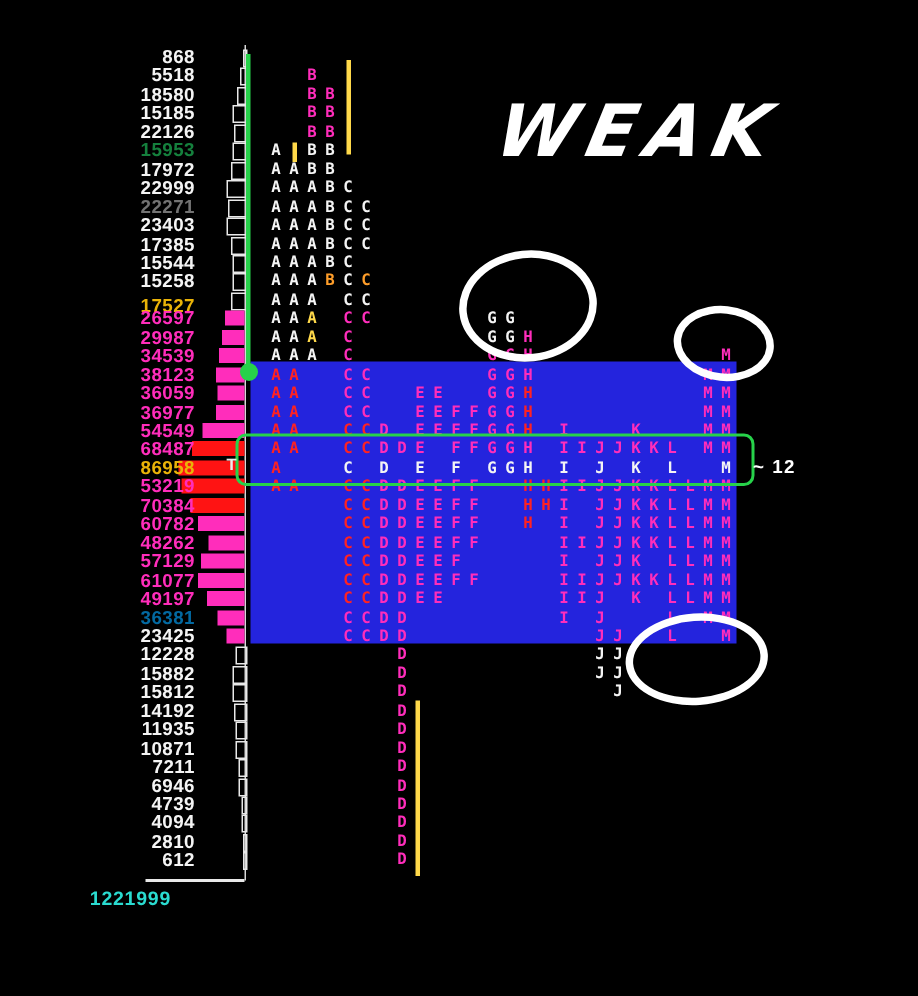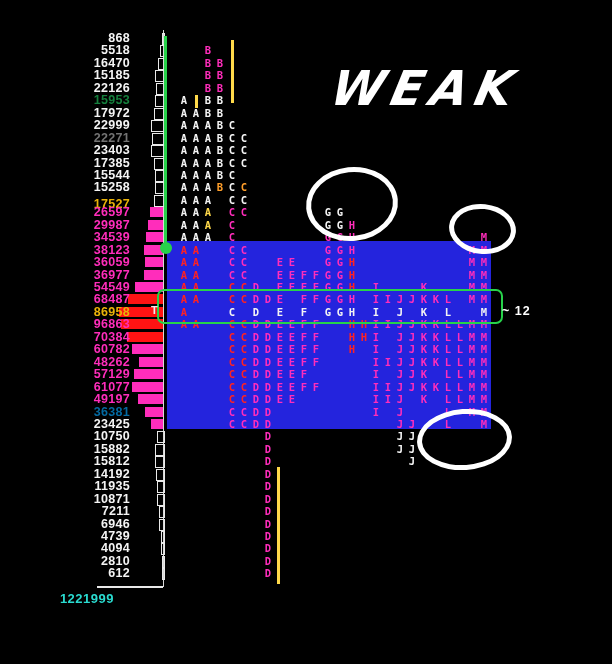--- a/index.html
+++ b/index.html
@@ -49,51 +49,51 @@
 
 <div class="stage">
   <div id="blue-zone"></div>
   <div id="axis-line"></div>
   <div id="green-line"></div>
   <div id="green-dot"></div>
 
   <div id="prices">
       <div class="price" style="top: 32px; color: rgb(244, 244, 244);">868</div>
       <div class="price" style="top: 44.45px; color: rgb(244, 244, 244);">5518</div>
-      <div class="price" style="top: 56.9px; color: rgb(244, 244, 244);">16470</div>
+      <div class="price" style="top: 56.9px; color: rgb(244, 244, 244);">18580</div>
       <div class="price" style="top: 69.35px; color: rgb(244, 244, 244);">15185</div>
       <div class="price" style="top: 81.8px; color: rgb(244, 244, 244);">22126</div>
       <div class="price" style="top: 94.25px; color: #15803d;">15953</div>
       <div class="price" style="top: 106.7px; color: rgb(244, 244, 244);">17972</div>
       <div class="price" style="top: 119.15px; color: rgb(244, 244, 244);">22999</div>
       <div class="price" style="top: 131.6px; color: #737373;">22271</div>
       <div class="price" style="top: 144.05px; color: rgb(244, 244, 244);">23403</div>
       <div class="price" style="top: 156.5px; color: rgb(244, 244, 244);">17385</div>
       <div class="price" style="top: 168.95px; color: rgb(244, 244, 244);">15544</div>
       <div class="price" style="top: 181.4px; color: rgb(244, 244, 244);">15258</div>
       <div class="price" style="top: 198px; color: #eab308;">17527</div>
       <div class="price" style="top: 206.3px; color: rgb(255, 45, 187);">26597</div>
       <div class="price" style="top: 218.75px; color: rgb(255, 45, 187);">29987</div>
       <div class="price" style="top: 231.2px; color: rgb(255, 45, 187);">34539</div>
       <div class="price" style="top: 243.65px; color: rgb(255, 45, 187);">38123</div>
       <div class="price" style="top: 256.1px; color: rgb(255, 45, 187);">36059</div>
       <div class="price" style="top: 268.55px; color: rgb(255, 45, 187);">36977</div>
       <div class="price" style="top: 281px; color: rgb(255, 45, 187);">54549</div>
       <div class="price" style="top: 293.45px; color: rgb(255, 45, 187);">68487</div>
       <div class="price" style="top: 305.9px; color: #eab308;">86958</div>
-      <div class="price" style="top: 318.35px; color: rgb(255, 45, 187);">96863</div>
+      <div class="price" style="top: 318.35px; color: rgb(255, 45, 187);">53219</div>
       <div class="price" style="top: 330.8px; color: rgb(255, 45, 187);">70384</div>
       <div class="price" style="top: 343.25px; color: rgb(255, 45, 187);">60782</div>
       <div class="price" style="top: 355.7px; color: rgb(255, 45, 187);">48262</div>
       <div class="price" style="top: 368.15px; color: rgb(255, 45, 187);">57129</div>
       <div class="price" style="top: 380.6px; color: rgb(255, 45, 187);">61077</div>
       <div class="price" style="top: 393.05px; color: rgb(255, 45, 187);">49197</div>
       <div class="price" style="top: 405.5px; color: #0369a1;">36381</div>
       <div class="price" style="top: 417.95px; color: rgb(244, 244, 244);">23425</div>
-      <div class="price" style="top: 430.4px; color: rgb(244, 244, 244);">10750</div>
+      <div class="price" style="top: 430.4px; color: rgb(244, 244, 244);">12228</div>
       <div class="price" style="top: 442.85px; color: rgb(244, 244, 244);">15882</div>
       <div class="price" style="top: 455.3px; color: rgb(244, 244, 244);">15812</div>
       <div class="price" style="top: 467.75px; color: rgb(244, 244, 244);">14192</div>
       <div class="price" style="top: 480.2px; color: rgb(244, 244, 244);">11935</div>
       <div class="price" style="top: 492.65px; color: rgb(244, 244, 244);">10871</div>
       <div class="price" style="top: 505.1px; color: rgb(244, 244, 244);">7211</div>
       <div class="price" style="top: 517.55px; color: rgb(244, 244, 244);">6946</div>
       <div class="price" style="top: 530px; color: rgb(244, 244, 244);">4739</div>
       <div class="price" style="top: 542.45px; color: rgb(244, 244, 244);">4094</div>
       <div class="price" style="top: 554.9px; color: rgb(244, 244, 244);">2810</div>

